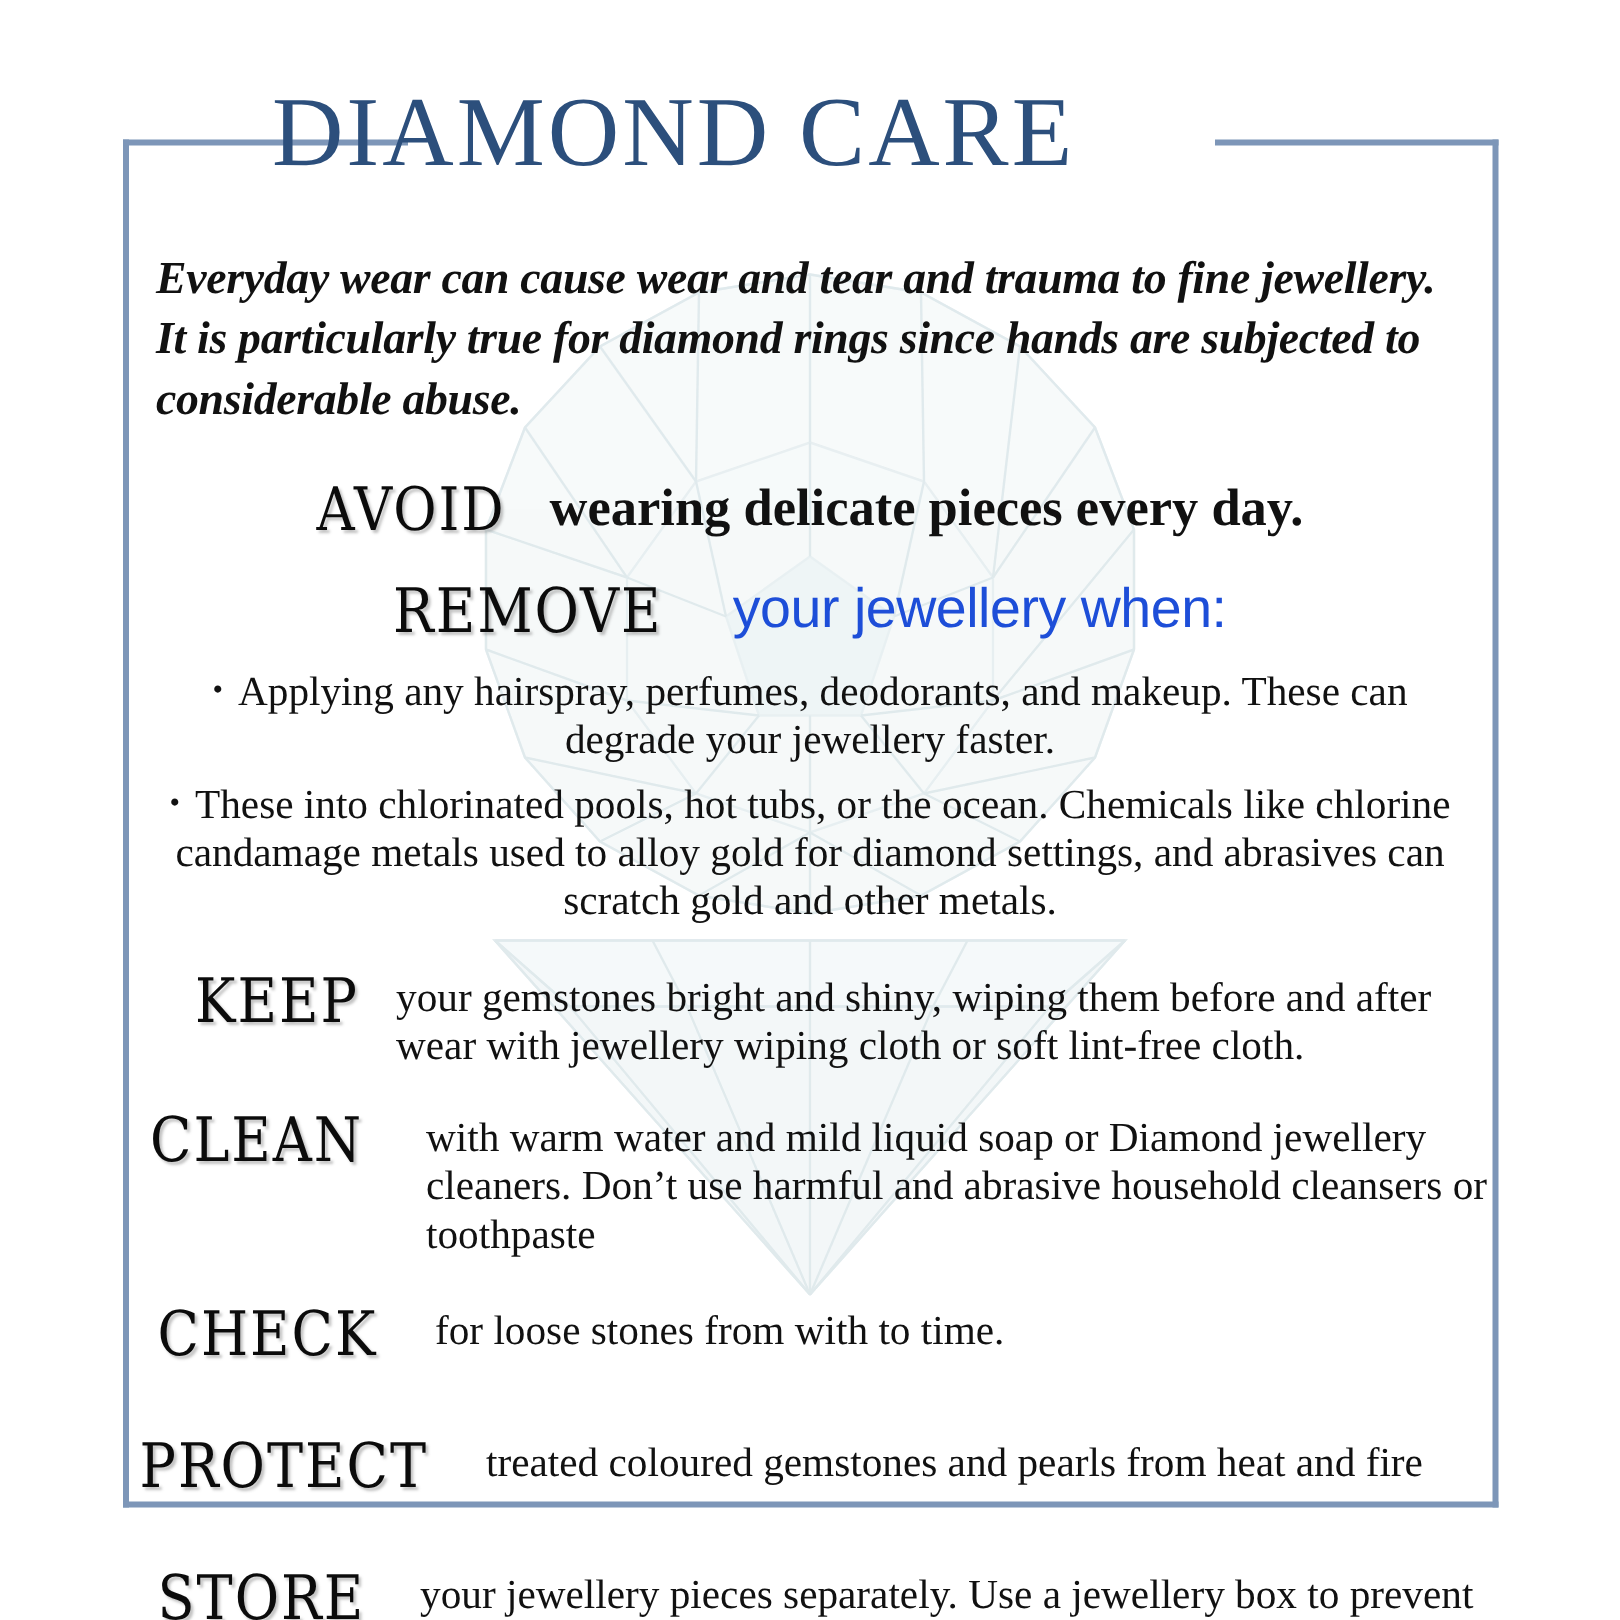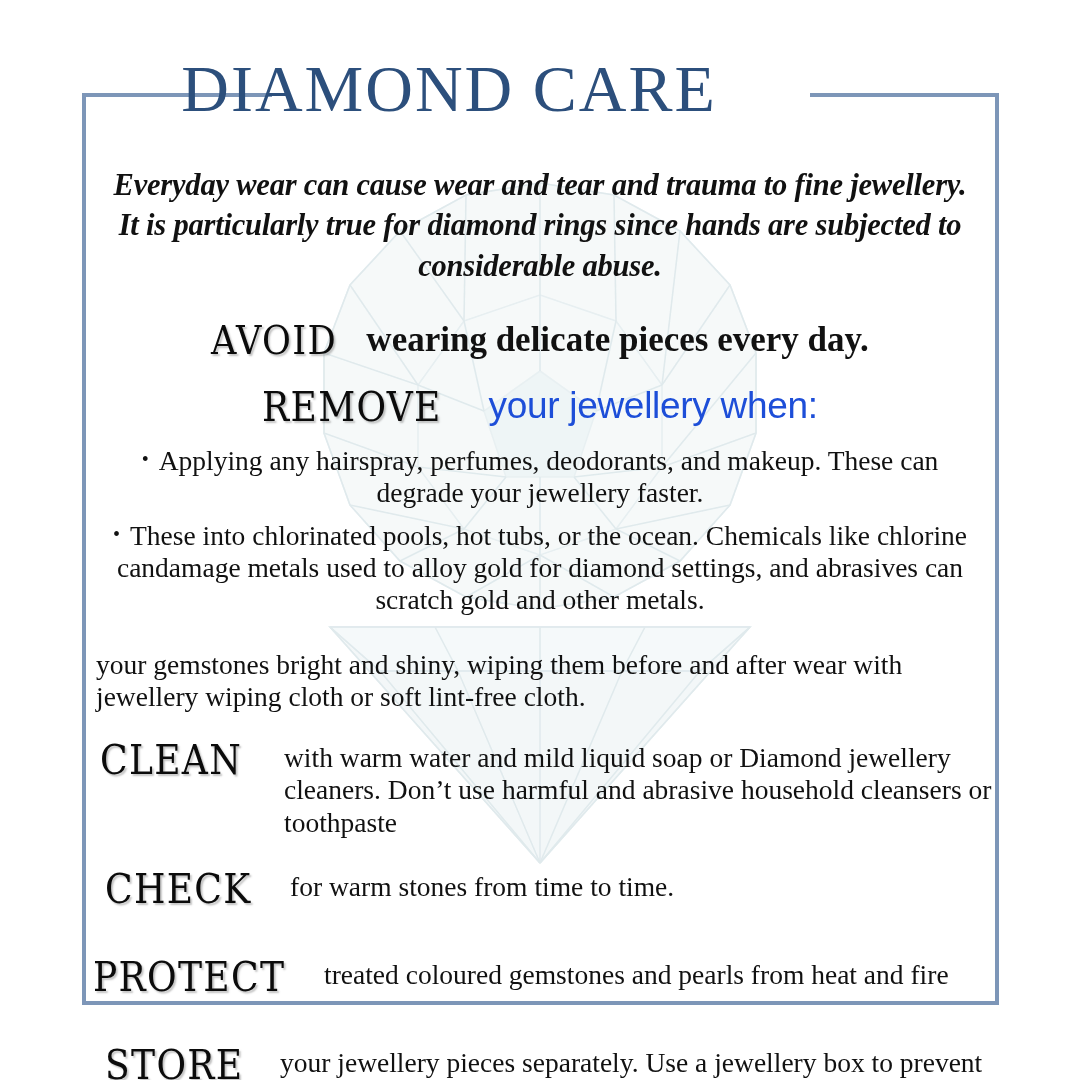--- a/index.html
+++ b/index.html
@@ -67,21 +67,21 @@
     width: 908px;
     z-index: 2;
   }
 
   #intro {
     font-family: "Liberation Serif", "DejaVu Serif", serif;
     font-style: italic;
     font-weight: bold;
     font-size: 30.5px;
     line-height: 1.33;
-    text-align: center;
+    text-align: left;
     color: #111111;
     padding: 0 18px;
     letter-spacing: -0.2px;
   }
 
   
   .kw {
     font-family: "DejaVu Serif", "Liberation Serif", serif;
     font-weight: 400;
     color: #0b0b0b;
@@ -268,35 +268,38 @@
     <div class="bullets">
       <div class="bullet-row" id="bullet-1">
         <span class="dot">•</span><span class="btext">Applying any hairspray, perfumes, deodorants, and makeup. These can degrade your jewellery faster.</span>
       </div>
       <div class="bullet-row" id="bullet-2">
         <span class="dot">•</span><span class="btext">These into chlorinated pools, hot tubs, or the ocean. Chemicals like chlorine candamage metals used to alloy gold for diamond settings, and abrasives can scratch gold and other metals.</span>
       </div>
     </div>
 
     <div class="kwblock" id="block-keep">
+      <div class="kwcell">
+        <span class="kw">KEEP</span>
+      </div>
       <div class="desc">your gemstones bright and shiny, wiping them before and after wear with jewellery wiping cloth or soft lint-free cloth.</div>
     </div>
 
     <div class="kwblock" id="block-clean">
       <div class="kwcell">
         <span class="kw">CLEAN</span>
       </div>
       <div class="desc">with warm water and mild liquid soap or Diamond jewellery cleaners. Don’t use harmful and abrasive household cleansers or toothpaste</div>
     </div>
 
     <div class="kwblock" id="block-check">
       <div class="kwcell">
         <span class="kw">CHECK</span>
       </div>
-      <div class="desc">for warm stones from time to time.</div>
+      <div class="desc">for loose stones from with to time.</div>
     </div>
 
     <div class="kwblock" id="block-protect">
       <div class="kwcell">
         <span class="kw">PROTECT</span>
       </div>
       <div class="desc">treated coloured gemstones and pearls from heat and fire</div>
     </div>
 
     <div class="kwblock" id="block-store">

